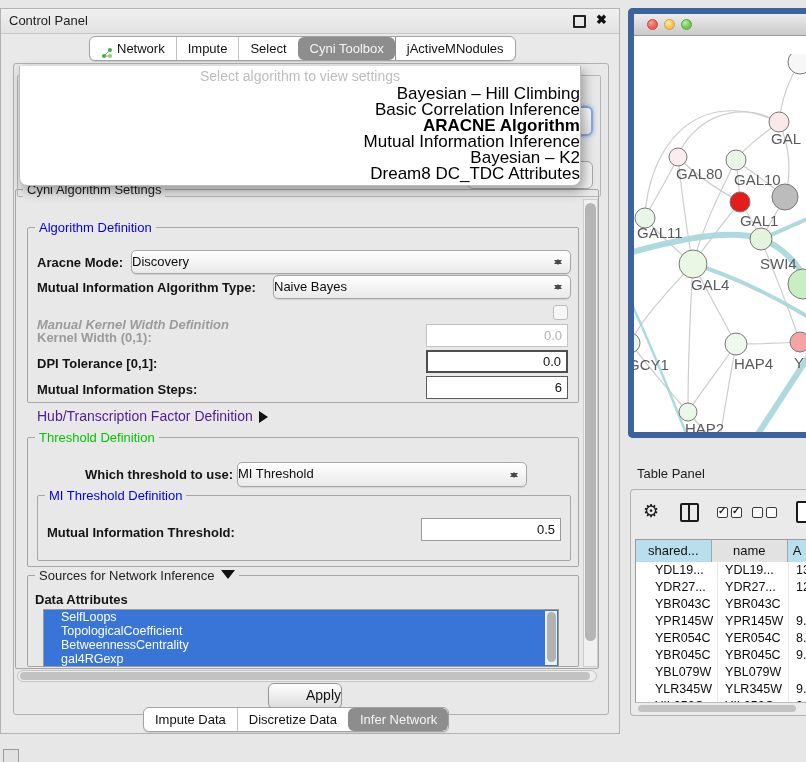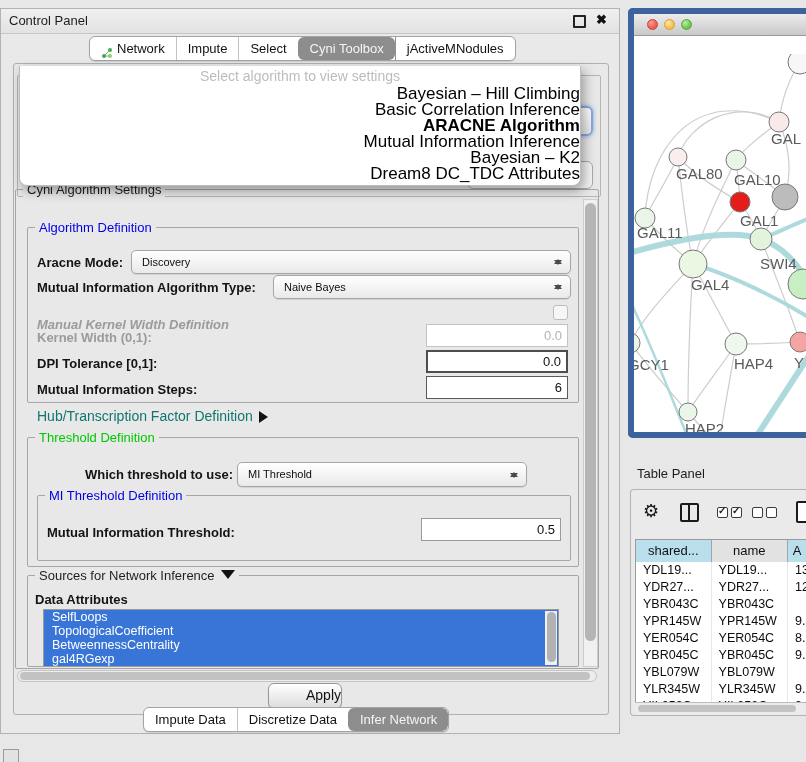--- a/index.html
+++ b/index.html
@@ -45,44 +45,44 @@
       background:#f4f4f4;border:1px solid #a8a8a8;z-index:2;}
 
   
   .grp{position:absolute;border:1px solid #a6a6a6;border-radius:2px;box-sizing:border-box;}
   .grp-label{position:absolute;background:#e8e8e8;padding:0 4px;font-size:13px;color:#1e1e1e;white-space:nowrap;z-index:3;}
   .lbl-blue{color:#0000e6;}
   .lbl-green{color:#00c800;}
 
   .blabel{position:absolute;font-weight:bold;font-size:13px;color:#141414;white-space:nowrap;}
   .blabel.dis{color:#9b9b9b;}
-  .plain{position:absolute;font-size:14px;color:#0f766e;white-space:nowrap;}
+  .plain{position:absolute;font-size:14px;color:#4c1d95;white-space:nowrap;}
 
   .fld{position:absolute;background:#fff;border:1px solid #9a9a9a;font-size:13px;line-height:21px;
       text-align:right;padding-right:5px;color:#111;box-sizing:border-box;}
   .fld.dis{border-color:#c3c3c3;color:#b3b3b3;}
   .fld.strong{border:2px solid #4d4d4d;line-height:19px;}
   .fld.med{border:1px solid #5a5a5a;}
 
   .combo{position:absolute;background:linear-gradient(#fff,#e9e9e9);border:1px solid #a6a6a6;
-      border-radius:5px;font-size:11px;line-height:22px;padding-left:10px;color:#0d0d0d;
+      border-radius:5px;font-size:13px;line-height:22px;color:#0d0d0d;
       box-shadow:0 1px 1px rgba(0,0,0,.1);box-sizing:border-box;}
   .combo .arr{position:absolute;right:7px;top:50%;margin-top:-7px;width:9px;height:14px;}
   .combo .arr::before{content:"";position:absolute;left:0;top:0;border:4px solid transparent;border-bottom:5px solid #4a4a4a;}
   .combo .arr::after{content:"";position:absolute;left:0;bottom:0;border:4px solid transparent;border-top:5px solid #4a4a4a;}
 
   .checkbox{position:absolute;width:13px;height:13px;border:1px solid #bdbdbd;border-radius:3px;background:#f6f6f6;}
 
   .tri-right{display:inline-block;width:0;height:0;border:6px solid transparent;border-left:9px solid #111;margin-left:6px;vertical-align:-2px;}
   .tri-down{display:inline-block;width:0;height:0;border:7px solid transparent;border-top:9px solid #111;margin-left:6px;vertical-align:-6px;}
 
   
   .attr-list{position:absolute;left:42px;top:600px;width:514px;height:56px;background:#fff;
       border:1px solid #9a9a9a;overflow:hidden;}
-  .attr-item{background:#3875d7;color:#fff;font-size:12.5px;line-height:14px;padding-left:8px;}
+  .attr-item{background:#3875d7;color:#fff;font-size:12.5px;line-height:14px;padding-left:17px;}
   .attr-sb{position:absolute;right:1px;top:1px;width:12px;height:54px;background:#f0f0f0;}
   .attr-thumb{position:absolute;right:1px;top:1px;width:9px;height:50px;background:#b2b2b2;border-radius:5px;}
 
   
   .v-sb-track{position:absolute;left:582px;top:190px;width:15px;height:468px;background:#f0f0f0;border:1px solid #cdcdcd;box-sizing:border-box;}
   .v-sb-thumb{position:absolute;left:584px;top:194px;width:11px;height:438px;background:#b5b5b5;border-radius:6px;}
   .h-sb-track{position:absolute;left:16px;top:661px;width:580px;height:12px;background:#ededed;border:1px solid #c4c4c4;border-radius:6px;box-sizing:border-box;}
   .h-sb-thumb{position:absolute;left:2px;top:1px;width:570px;height:8px;background:#c2c2c2;border-radius:4px;}
 
   .apply-btn{position:absolute;left:267px;top:674px;width:72px;height:24px;border:1px solid #979797;
@@ -110,21 +110,21 @@
   .col-ico::after{content:"";position:absolute;left:6px;top:0;width:2px;height:15px;background:#1a1a1a;}
   .cbpair{position:absolute;top:17px;display:flex;gap:3px;}
   .cb{width:9px;height:9px;border:1.5px solid #3a3a3a;border-radius:2px;position:relative;background:#fff;}
   .cb.chk::after{content:"✓";position:absolute;left:0px;top:-3px;font-size:10px;font-weight:bold;color:#222;}
   .doc-ico{position:absolute;left:165px;top:11px;width:14px;height:18px;border:2px solid #1a1a1a;border-radius:2px;background:#fff;}
   .tbl{position:absolute;left:4px;top:49px;width:172px;border:1px solid #9a9a9a;border-right:none;background:#fff;box-sizing:border-box;}
   .thead{display:flex;height:22px;}
   .th{line-height:22px;text-align:center;font-size:13px;color:#111;box-sizing:border-box;
       border-right:1px solid #9aa9ad;overflow:hidden;white-space:nowrap;}
   .tbody{overflow:hidden;}
-  .trow{display:flex;height:17px;line-height:17px;font-size:12.5px;color:#0c0c0c;}
+  .trow{display:flex;height:17px;line-height:17px;font-size:12.5px;color:#0c0c0c;padding-left:12px;}
   .td{padding-left:7px;overflow:hidden;white-space:nowrap;box-sizing:border-box;}
   .tp-hsb{position:absolute;left:4px;top:212px;width:170px;height:11px;background:#ececec;border-top:1px solid #bdbdbd;}
   .tp-hsb-thumb{position:absolute;left:3px;top:2px;width:158px;height:7px;background:#c3c3c3;border-radius:4px;}
 
   .mini-float{position:absolute;left:3px;top:749px;width:14px;height:13px;border:1px solid #9a9a9a;background:#e2e2e2;}
 </style>
 </head>
 <body>
 
 <div id="root">

